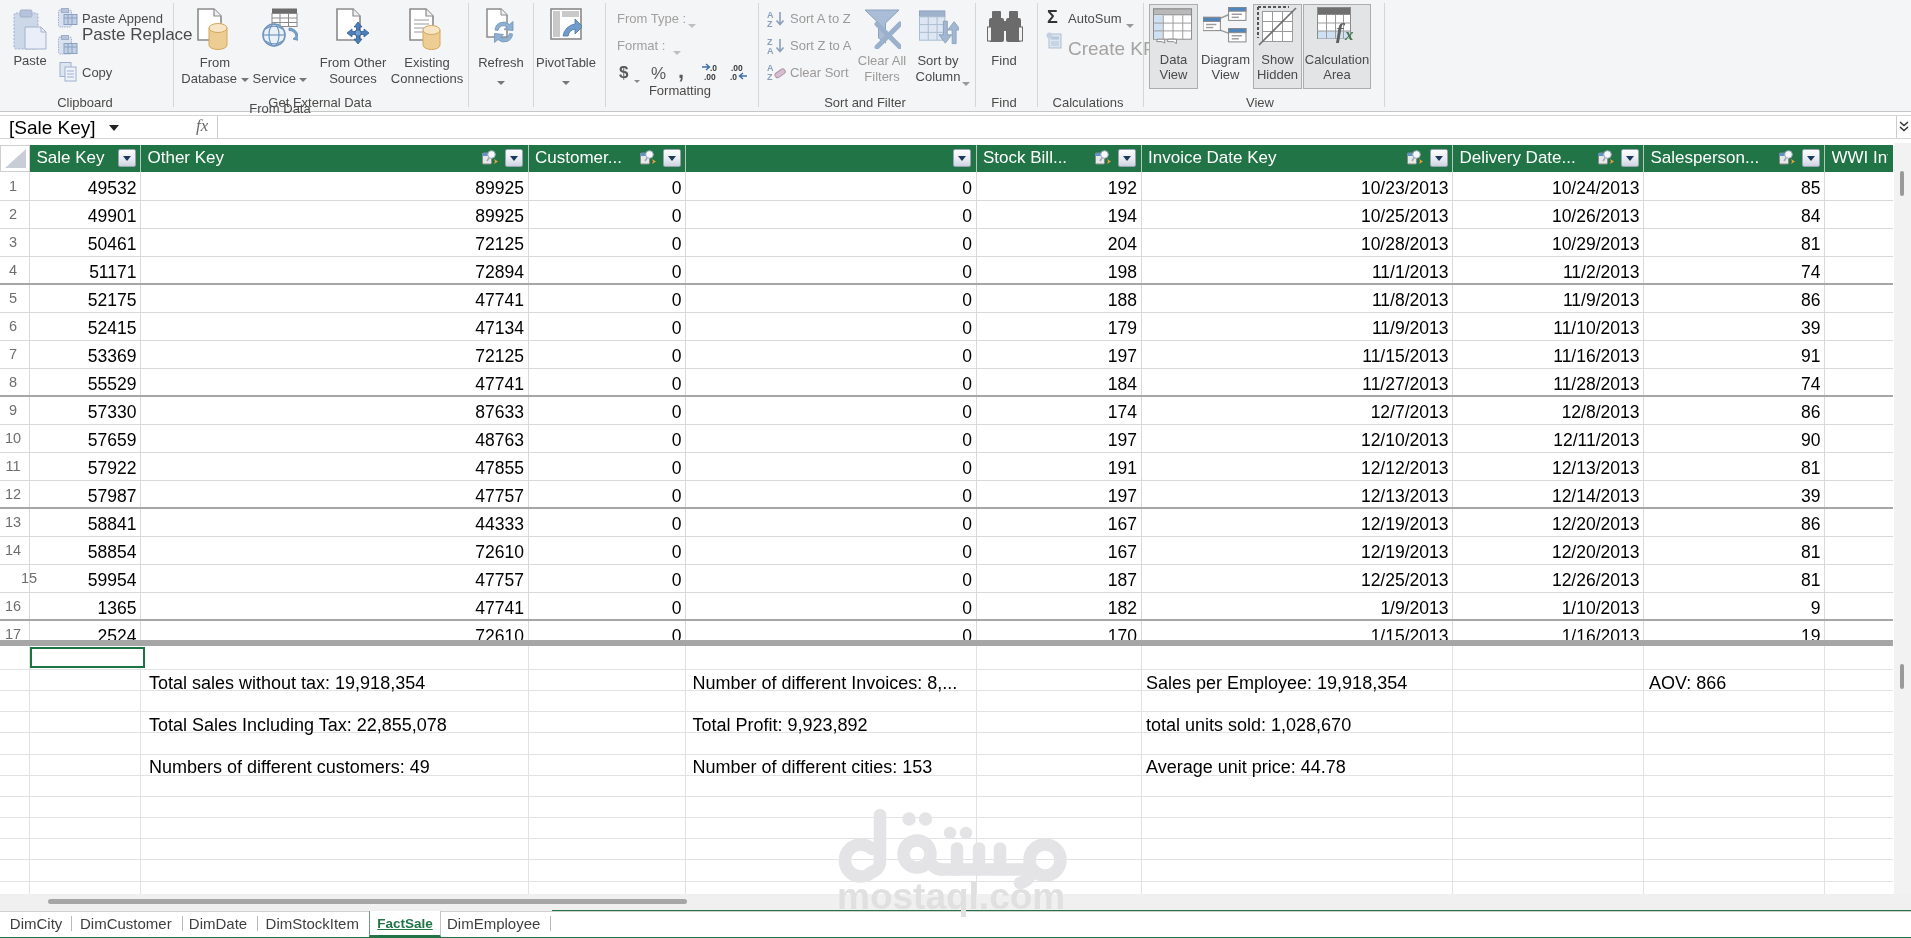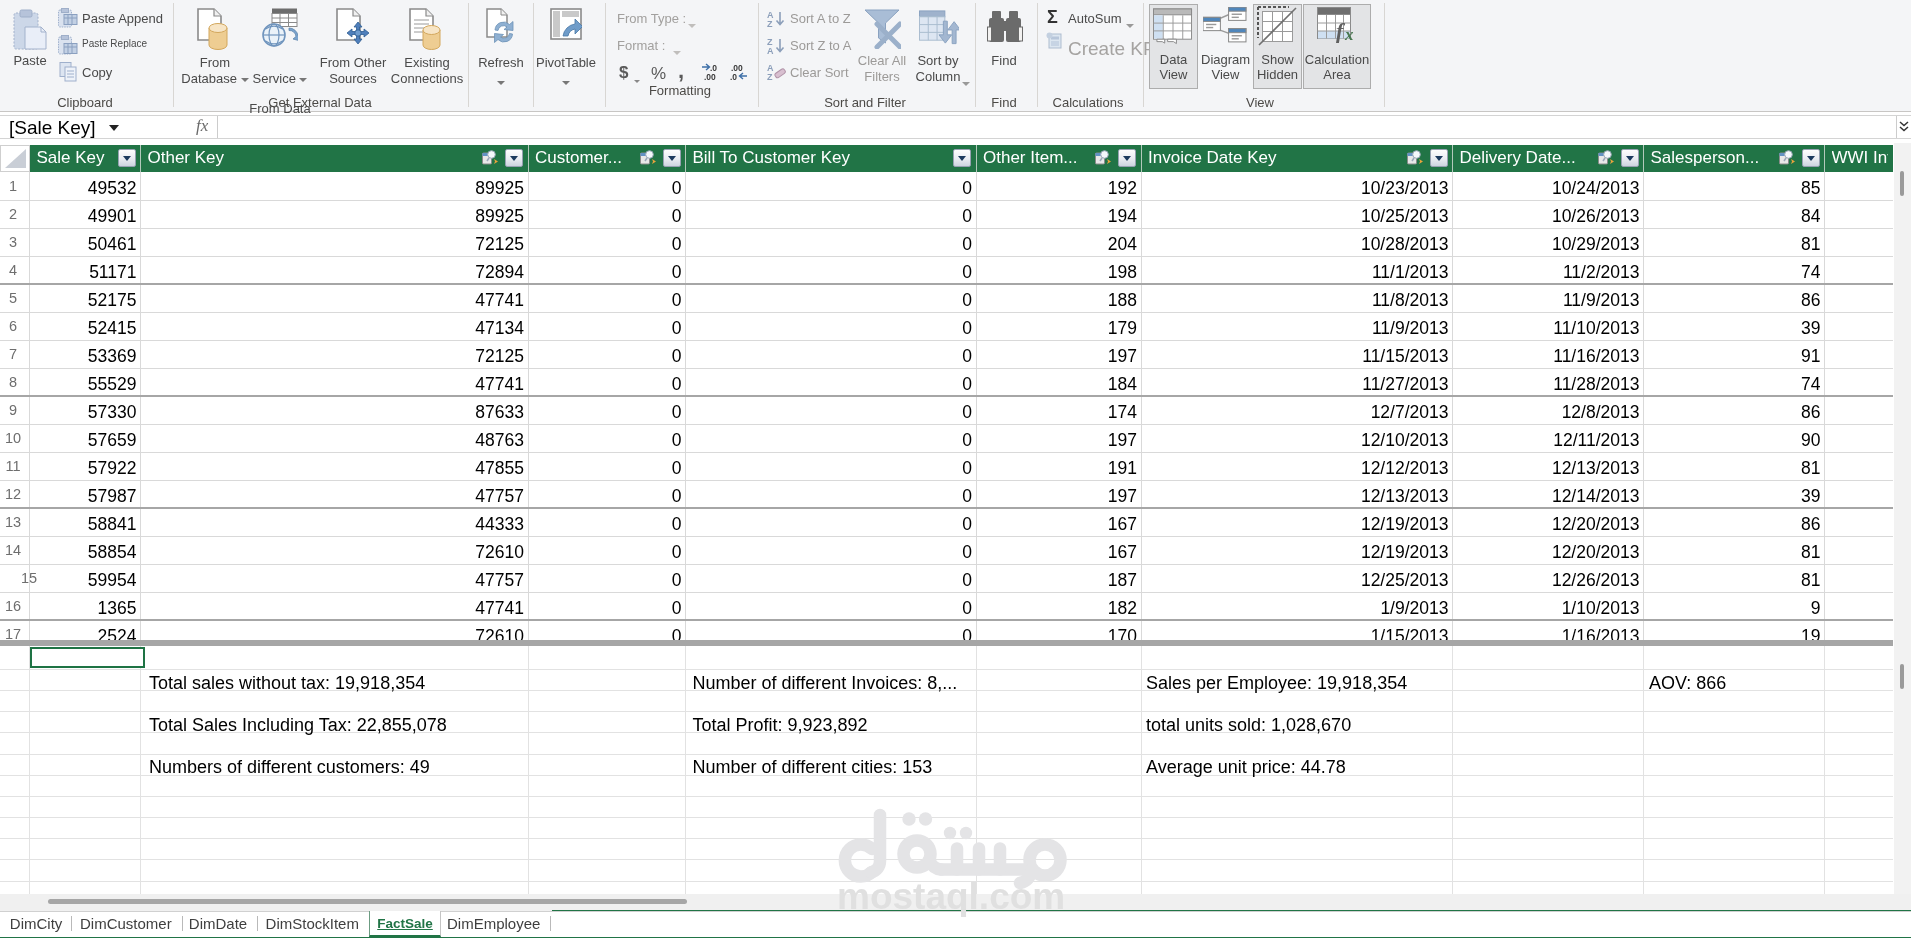--- a/index.html
+++ b/index.html
@@ -65,21 +65,21 @@
 <line x1="14" y1="8.5" x2="14" y2="18.5" stroke="#8ba0c0"></line>
 </svg>
     <svg class="abs" style="left:59px;top:62px" width="20" height="20" viewBox="0 0 20 20">
 <rect x="1" y="0.5" width="11" height="14" fill="#dde5f1" stroke="#9fb0cc"></rect>
 <rect x="6" y="5" width="11" height="14" fill="#eef2f9" stroke="#9fb0cc"></rect>
 <line x1="8" y1="9" x2="15" y2="9" stroke="#9fb0cc"></line>
       <line x1="8" y1="12" x2="15" y2="12" stroke="#9fb0cc"></line>
 <line x1="8" y1="15" x2="15" y2="15" stroke="#9fb0cc"></line>
 </svg>
     <div class="rlab" style="font-size:13px;top:11px;left:82px;">Paste Append</div>
-    <div class="rlab" style="font-size:10px;top:38px;left:82px;">Paste Replace</div>
+    <div class="rlab" style="font-size:17px;top:25px;left:82px;">Paste Replace</div>
     <div class="rlab" style="font-size:13px;top:65px;left:82px;">Copy</div>
     <div class="glab" style="left:-65px;top:95px;width:300px">Clipboard</div>
     <svg class="abs" style="left:197px;top:8px" width="36" height="44" viewBox="0 0 36 44">
       <path d="M1 1 h16 l7 7 v24 h-23 z" fill="#fff" stroke="#8a8a8a" stroke-width="1.6"></path>
       <path d="M17 1 v7 h7" fill="#f0f0f0" stroke="#8a8a8a" stroke-width="1.2"></path>
       <g>
 <path d="M12 20 v17 a9.0 4.5 0 0 0 18 0 v-17" fill="#eecd92" stroke="#d3a75c"></path>
 <ellipse cx="21.0" cy="20" rx="9.0" ry="4.5" fill="#f7e5c6" stroke="#d3a75c"></ellipse>
 </g>
     </svg>
@@ -334,24 +334,23 @@
     <div class="hcell" style="left:535px;top:145px;width:145.5px">Customer...</div>
     <div class="hsep" style="left:685.0px;top:145px"></div>
     <div class="ddb" style="left:662.5px;top:149px"></div>
     <svg class="abs" style="left:639.5px;top:150px" width="17" height="17" viewBox="0 0 17 17">
       <rect x="0.5" y="3" width="9" height="11" rx="1" fill="#e8e8e8" stroke="#8a8a8a"></rect>
 <rect x="0.5" y="3" width="9" height="3" fill="#6292c3"></rect>
 <circle cx="9.5" cy="4.5" r="3.8" fill="#f4f8fb" stroke="#9aa7b8"></circle>
 <line x1="7" y1="8" x2="5" y2="11" stroke="#9aa7b8" stroke-width="1.5"></line>
 <path d="M12 9 l4 2.5 -4 2.5 1 -2.5 z" fill="#e8a33d"></path>
     </svg>
-    <div class="hcell" style="left:692.5px;top:145px;width:278.5px">Bill To Customer Key</div>
     <div class="hsep" style="left:975.5px;top:145px"></div>
     <div class="ddb" style="left:953px;top:149px"></div>
-    <div class="hcell" style="left:983px;top:145px;width:153px">Other Item...</div>
+    <div class="hcell" style="left:983px;top:145px;width:153px">Stock Bill...</div>
     <div class="hsep" style="left:1140.5px;top:145px"></div>
     <div class="ddb" style="left:1118px;top:149px"></div>
     <svg class="abs" style="left:1095px;top:150px" width="17" height="17" viewBox="0 0 17 17">
       <rect x="0.5" y="3" width="9" height="11" rx="1" fill="#e8e8e8" stroke="#8a8a8a"></rect>
 <rect x="0.5" y="3" width="9" height="3" fill="#6292c3"></rect>
 <circle cx="9.5" cy="4.5" r="3.8" fill="#f4f8fb" stroke="#9aa7b8"></circle>
 <line x1="7" y1="8" x2="5" y2="11" stroke="#9aa7b8" stroke-width="1.5"></line>
 <path d="M12 9 l4 2.5 -4 2.5 1 -2.5 z" fill="#e8a33d"></path>
     </svg>
     <div class="hcell" style="left:1148px;top:145px;width:299.5px">Invoice Date Key</div>

